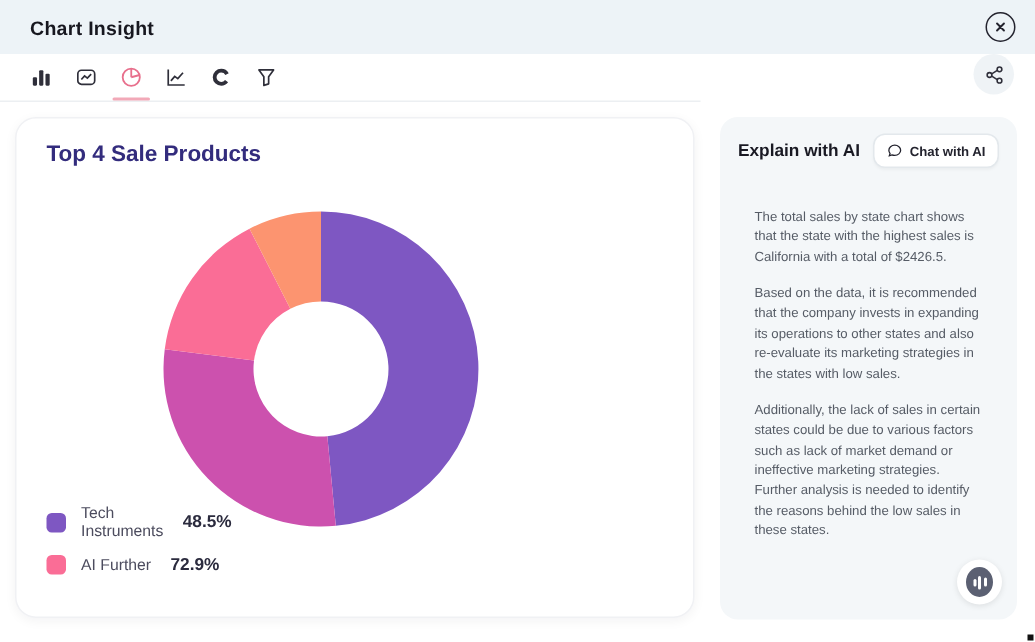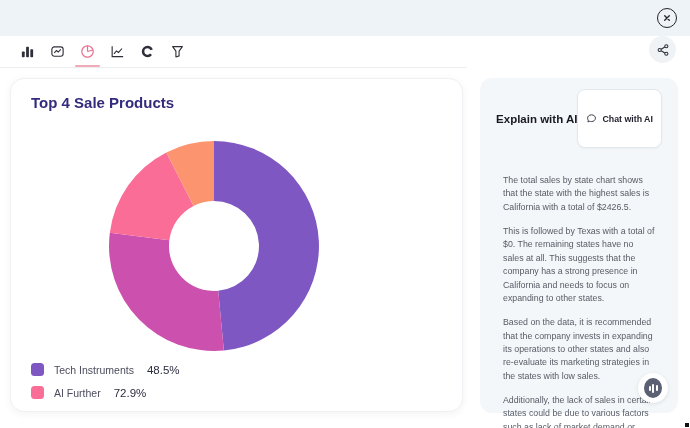--- a/index.html
+++ b/index.html
@@ -51,41 +51,41 @@
 
   
   .chart-card {
     position:absolute; left:10px; top:78px; width:453px; height:334px;
     background:#fff; border:1px solid #F0F1F4; border-radius:14px;
     box-shadow:0 2px 8px rgba(20,20,40,.05); box-sizing:border-box;
   }
   .card-title { position:absolute; top:15px; left:20px; font-size:15px; font-weight:700; color:#332C7D; }
   .donut-wrap { position:absolute; left:93px; top:57px; width:220px; height:220px; }
   .legend {
-    position:absolute; left:20px; right:26px; bottom:12px;
-    display:grid; grid-template-columns:1fr; grid-template-rows:repeat(2,auto);
+    position:absolute; left:20px; right:26px; bottom:28px;
+    display:grid; grid-template-columns:1fr 1fr 1fr 1fr; grid-template-rows:repeat(2,auto);
     grid-auto-flow:column; row-gap:10px; column-gap:10px;
   }
   .legend-item { display:flex; align-items:center; gap:10px; cursor:pointer; }
   .swatch { width:13px; height:13px; border-radius:3.5px; flex:0 0 auto; }
   .legend-label { font-size:10.5px; color:#4C4C5E; }
-  .legend-pct { font-size:11.5px; font-weight:400; color:#2B2B3E; margin-left:3px; }
+  .legend-pct { font-size:11.5px; font-weight:700; color:#2B2B3E; margin-left:3px; }
 
   
   .ai-panel {
     position:absolute; left:480px; top:78px; width:198px; height:335px;
     background:#F4F7F9; border-radius:12px; box-sizing:border-box;
     padding:11px 12px 10px;
   }
-  .panel-head { display:flex; align-items:center; justify-content:center; margin-bottom:26px; }
+  .panel-head { display:flex; align-items:center; justify-content:space-between; margin-bottom:26px; }
   .panel-title { font-size:11.5px; font-weight:700; color:#191923; }
   .chat-btn {
     display:flex; align-items:center; gap:5px;
     background:#fff; border:1px solid #E3E8EC; border-radius:8px;
-    padding:23px 8px; font-size:8.8px; font-weight:600; color:#23232E;
+    padding:5px 8px; font-size:8.8px; font-weight:600; color:#23232E;
     cursor:pointer; box-shadow:0 1px 2px rgba(0,0,0,.04);
     font-family:"Liberation Sans", sans-serif;
   }
   .panel-body p { margin:11px; font-size:8.8px; line-height:1.52; color:#565C66; }
   .audio-btn {
     position:absolute; right:10px; bottom:10px; width:30px; height:30px;
     border-radius:50%; background:#fff; border:none;
     box-shadow:0 1px 4px rgba(0,0,0,.10);
     display:flex; align-items:center; justify-content:center; cursor:pointer;
   }
@@ -95,20 +95,21 @@
   }
   .audio-inner i { display:block; width:2px; background:#fff; border-radius:1px; }
   .artifact { position:absolute; right:1px; bottom:1px; width:4px; height:4px; background:#111; }
 </style>
 </head>
 <body>
 
 <div class="app">
 
   <div class="header">
+    <span class="header-title">Chart Insight</span>
     <button class="close-btn">
       <svg width="10" height="10" viewBox="0 0 10 10">
         <path d="M2.7 2.7 L7.3 7.3 M7.3 2.7 L2.7 7.3" stroke="#23232E" stroke-width="1.3" stroke-linecap="round" fill="none"></path>
       </svg>
     </button>
   </div>
 
   <div class="toolbar">
     <div class="tabs">
       <button class="tab">
@@ -186,21 +187,20 @@
       <span class="panel-title">Explain with AI</span>
       <button class="chat-btn">
         <svg width="11" height="11" viewBox="0 0 14 14" fill="none" stroke="#23232E" stroke-width="1.1">
           <path d="M7 2.3c-2.8 0-5 1.9-5 4.3 0 1 .4 1.9 1 2.6l-.6 2.1 2.2-.8c.7.3 1.5.4 2.4.4 2.8 0 5-1.9 5-4.3S9.8 2.3 7 2.3z"></path>
         </svg>
         <span>Chat with AI</span>
       </button>
     </div>
     <div class="panel-body" id="ai-text">
         <p>The total sales by state chart shows that the state with the highest sales is California with a total of $2426.5.</p>
-        <p>This is followed by Texas with a total of $0. The remaining states have no sales at all. This suggests that the company has a strong presence in California and needs to focus on expanding to other states.</p>
         <p>Based on the data, it is recommended that the company invests in expanding its operations to other states and also re-evaluate its marketing strategies in the states with low sales.</p>
         <p>Additionally, the lack of sales in certain states could be due to various factors such as lack of market demand or ineffective marketing strategies. Further analysis is needed to identify the reasons behind the low sales in these states.</p>
       </div>
     <button class="audio-btn">
       <span class="audio-inner">
         <i style="height:5px"></i>
           <i style="height:9px"></i>
           <i style="height:6px"></i>
       </span>
     </button>

